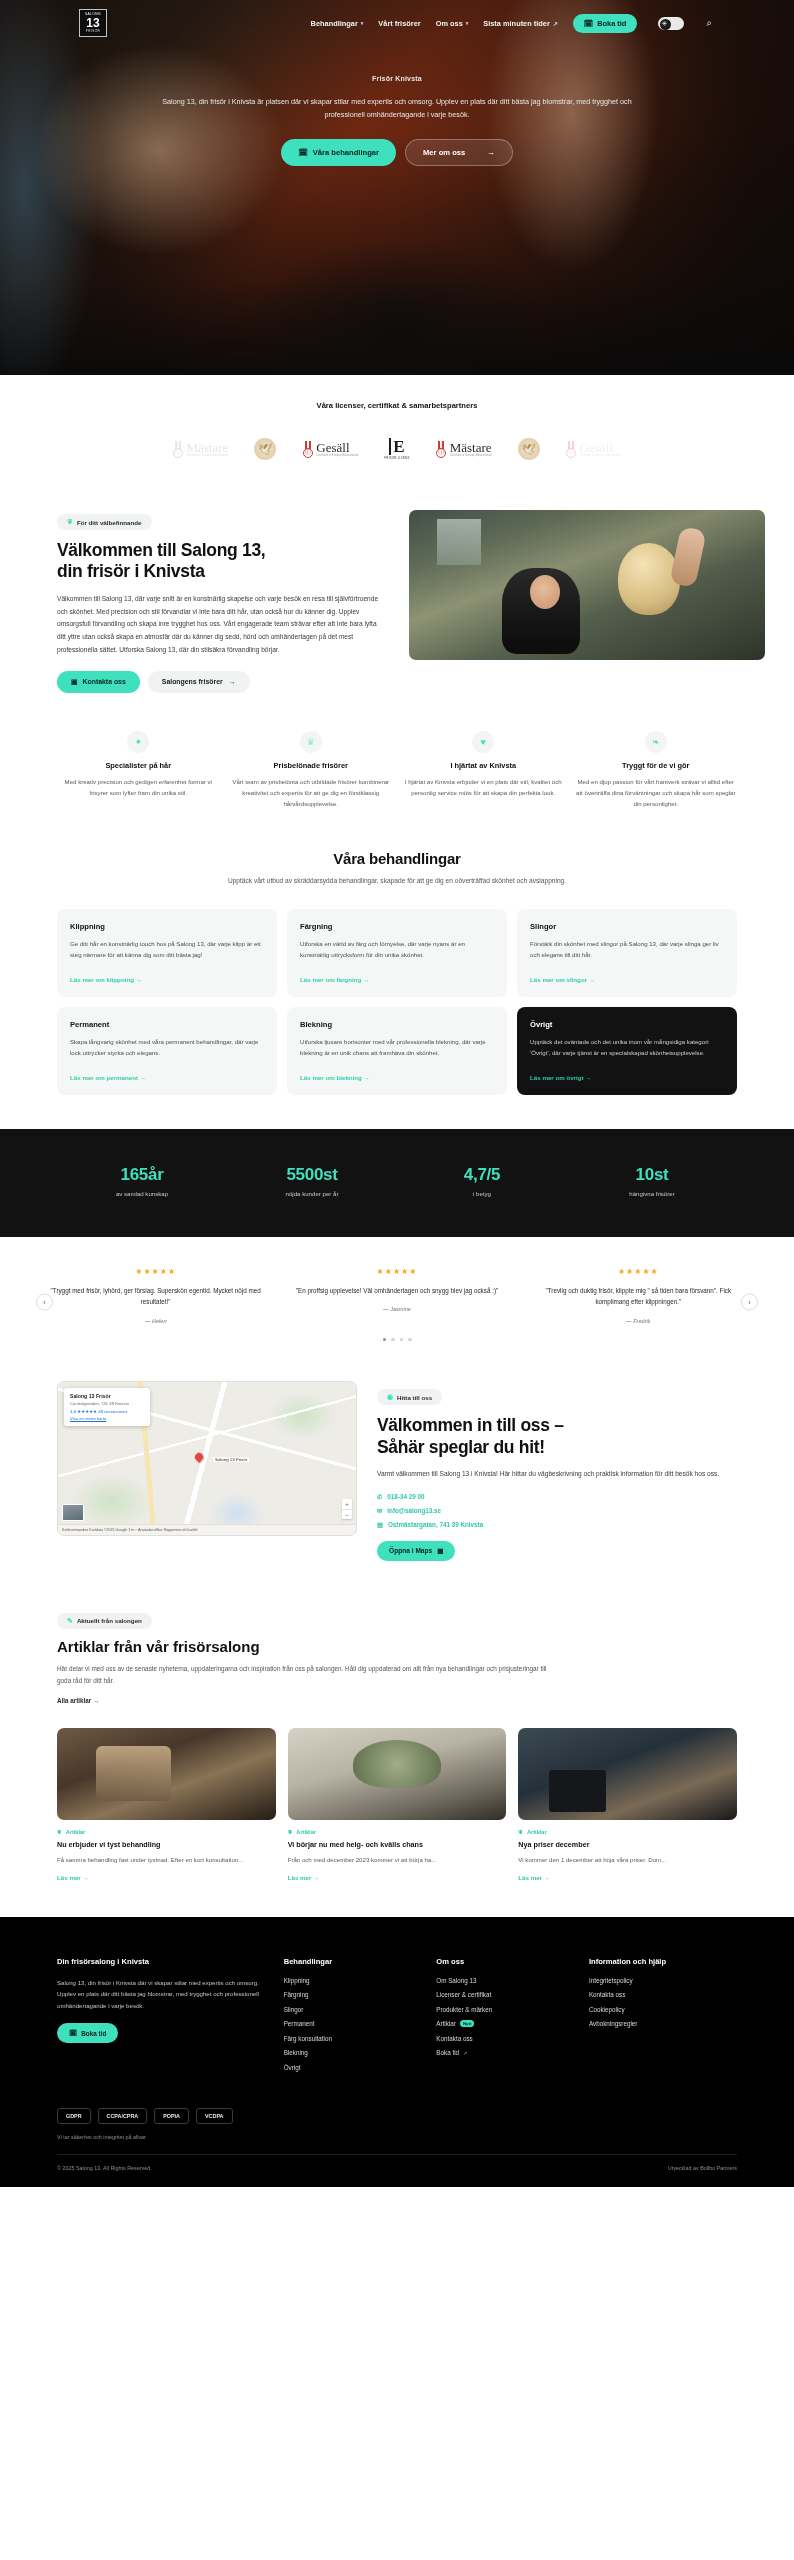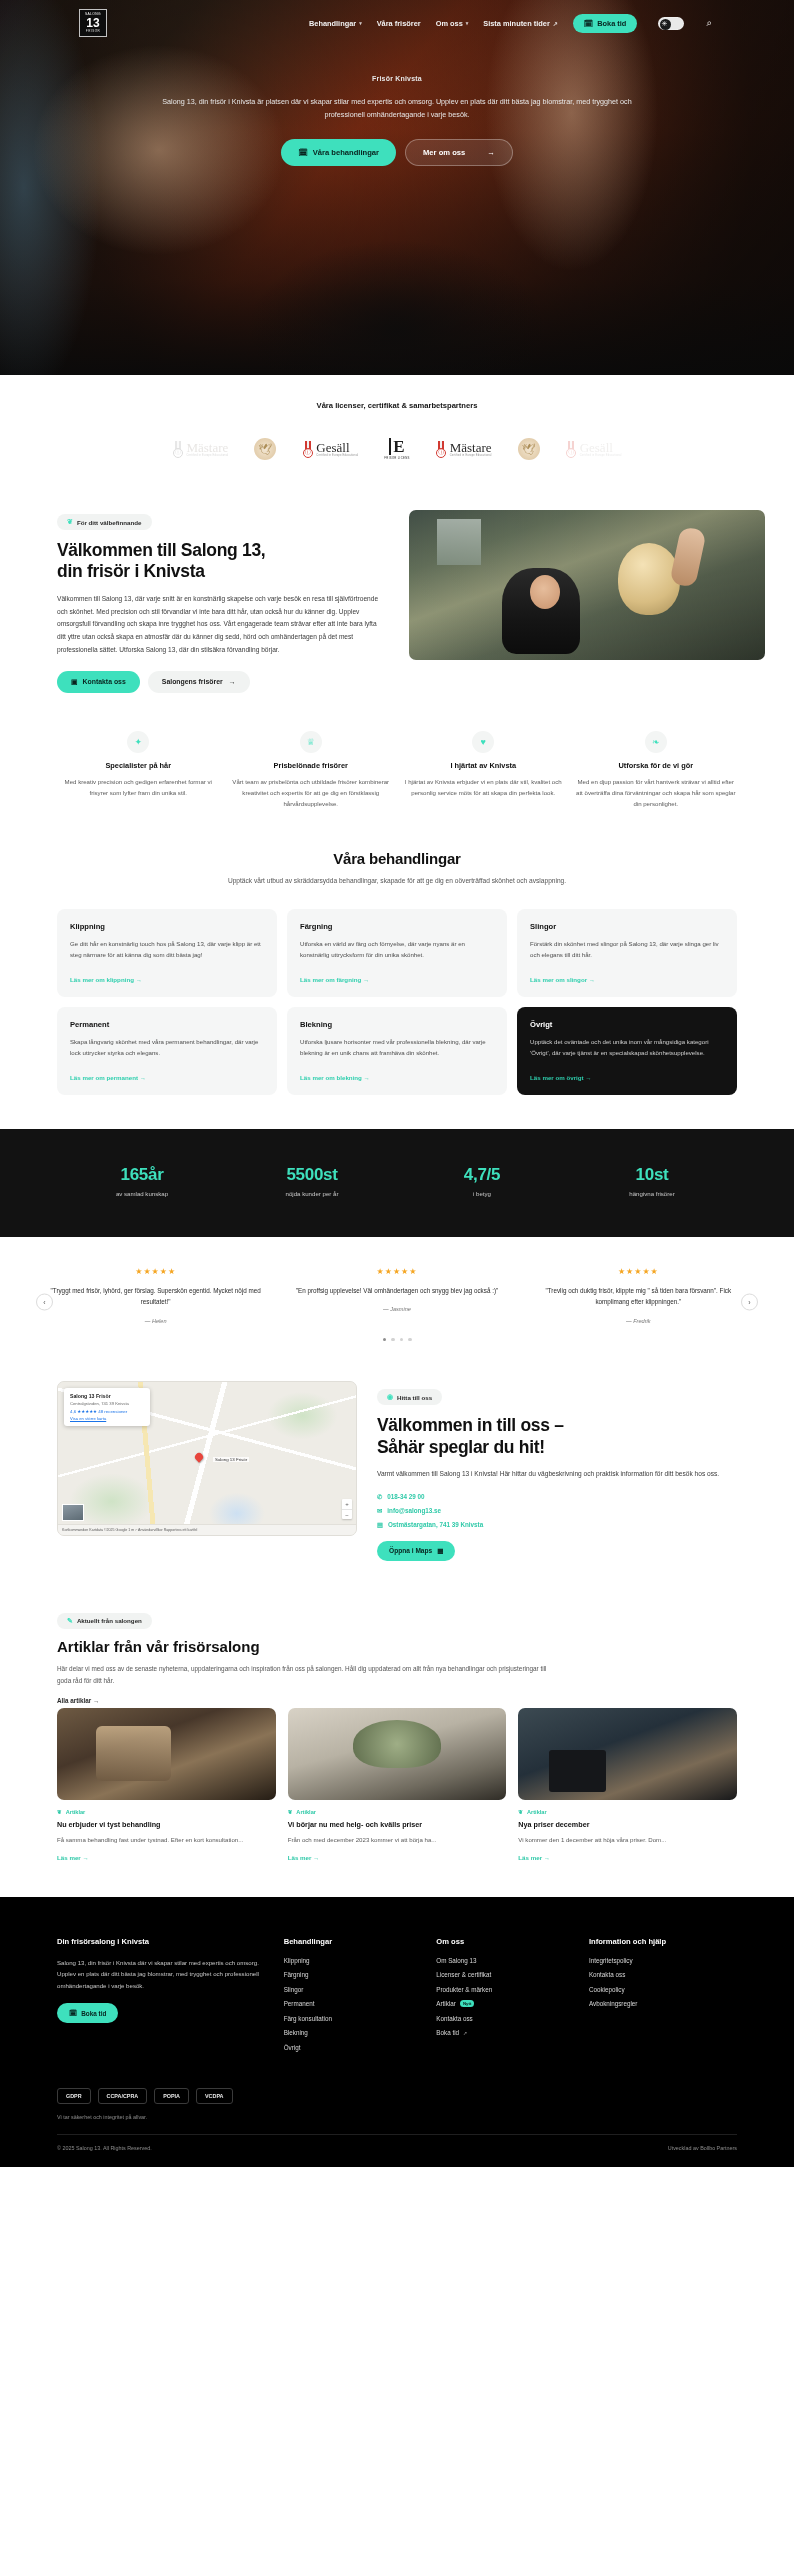--- a/index.html
+++ b/index.html
@@ -342,21 +342,21 @@
     background:#3ee0bd; color:#07241f; font-size:6.6px; font-weight:700;
     padding: 6px 12px; border-radius:16px; border:none; display:inline-flex;
     align-items:center; gap:5px; margin-top: 6px; cursor:pointer;
   }
 
   
   .articles { padding: 14px 57px 36px; }
   .art-head { font-size: 15px; font-weight: 800; color:#111; margin-top: 9px; }
   .art-sub { font-size: 6.4px; line-height: 1.85; color:#555; margin-top: 8px; width: 500px; }
   .art-all { font-size: 6.3px; color:#2a2a2a; font-weight:600; margin-top: 10px; }
-  .art-grid { display:grid; grid-template-columns: repeat(3,1fr); gap: 12px; margin-top: 4px; }
+  .art-grid { display:grid; grid-template-columns: repeat(3,1fr); gap: 12px; margin-top: 24px; }
   .art-img { width:100%; height: 92px; border-radius: 7px; overflow:hidden; position:relative; }
   .ai1 { background: linear-gradient(160deg,#6e5a43 0%,#47372a 35%,#8a7356 60%,#241c14 100%); }
   .ai1:after{content:""; position:absolute; left:18%; top:20%; width:34%; height:60%; border-radius:6px;
     background:linear-gradient(180deg,#cdb28c,#6f5a42); opacity:.85;}
   .ai2 { background: linear-gradient(165deg,#d8d2c6 0%,#b8b2a4 40%,#6f6a5e 75%,#2f2c26 100%); }
   .ai2:after{content:""; position:absolute; left:30%; top:14%; width:40%; height:52%;
     background:radial-gradient(circle at 50% 50%, #9fae86, #5d6b4b); border-radius:50% 50% 40% 40%;}
   .ai3 { background: linear-gradient(160deg,#3c4a52 0%,#24303a 40%,#7a6a55 70%,#17181a 100%); }
   .ai3:after{content:""; position:absolute; left:14%; bottom:8%; width:26%; height:46%;
     background:#15171a; border-radius:3px;}
@@ -411,21 +411,21 @@
           <span class="l2">13</span>
           <span class="l3">FRISÖR</span>
         </div>
 
         <div class="nav-links">
           <a class="nav-link" href="#">
             <span>Behandlingar</span>
             <span class="caret">▾</span>
           </a>
           <a class="nav-link" href="#">
-            <span>Våra frisörer</span>
+            <span>Vårt frisörer</span>
           </a>
           <a class="nav-link" href="#">
             <span>Om oss</span>
             <span class="caret">▾</span>
           </a>
           <a class="nav-link" href="#">
             <span>Sista minuten tider</span>
             <span class="ext">↗</span>
           </a>
           <button class="btn-book">
@@ -572,21 +572,21 @@
       <div class="feat-title">Prisbelönade frisörer</div>
       <div class="feat-text">Vårt team av prisbelönta och utbildade frisörer kombinerar kreativitet och expertis för att ge dig en förstklassig hårvårdsupplevelse.</div>
     </div>
     <div class="feat">
       <div class="feat-ic">♥</div>
       <div class="feat-title">I hjärtat av Knivsta</div>
       <div class="feat-text">I hjärtat av Knivsta erbjuder vi en plats där stil, kvalitet och personlig service möts för att skapa din perfekta look.</div>
     </div>
     <div class="feat">
       <div class="feat-ic">❧</div>
-      <div class="feat-title">Utforska för de vi gör</div>
+      <div class="feat-title">Tryggt för de vi gör</div>
       <div class="feat-text">Med en djup passion för vårt hantverk strävar vi alltid efter att överträffa dina förväntningar och skapa hår som speglar din personlighet.</div>
     </div>
   </section>
 
   <section class="treat">
     <div class="center">
       <h2 class="h2c">Våra behandlingar</h2>
       <p class="sub-c">Upptäck vårt utbud av skräddarsydda behandlingar, skapade för att ge dig en oöverträffad skönhet och avslappning.</p>
     </div>
     <div class="cards">
@@ -746,21 +746,21 @@
         <div class="art-text">Få samma behandling fast under tystnad. Efter en kort konsultation...</div>
         <div class="art-link"><span>Läs mer</span> →</div>
       </div>
 
       <div>
         <div class="art-img ai2"></div>
         <div class="art-tag">
           <span>❦</span>
           <span>Artiklar</span>
         </div>
-        <div class="art-title">Vi börjar nu med helg- och kvälls priser</div>
+        <div class="art-title">Vi börjar nu med helg- och kvälls chans</div>
         <div class="art-text">Från och med december 2023 kommer vi att börja ha...</div>
         <div class="art-link"><span>Läs mer</span> →</div>
       </div>
 
       <div>
         <div class="art-img ai3"></div>
         <div class="art-tag">
           <span>❦</span>
           <span>Artiklar</span>
         </div>

